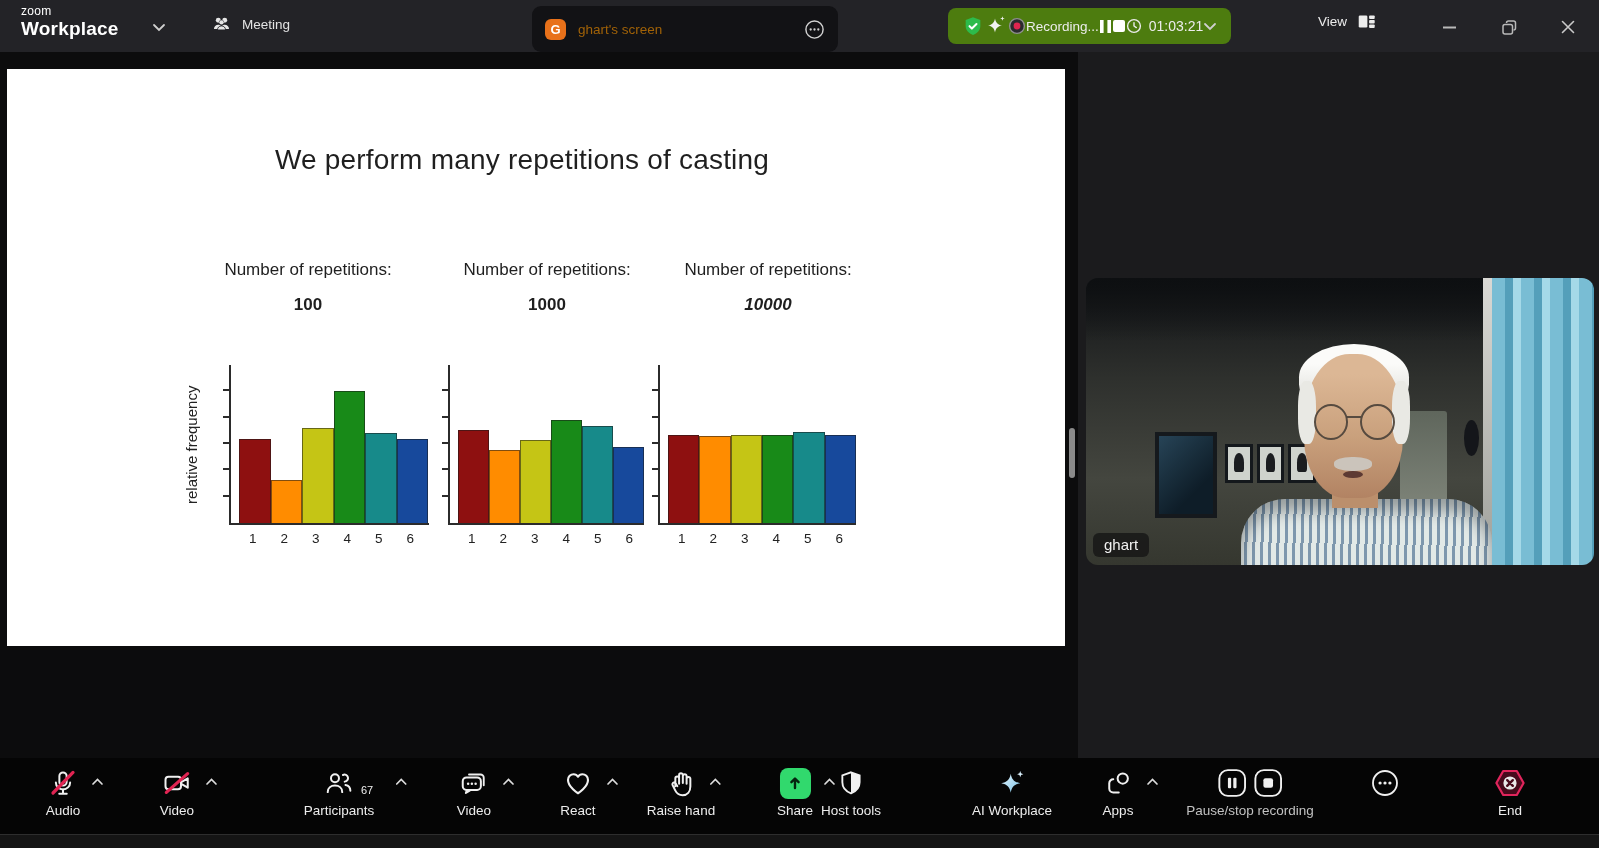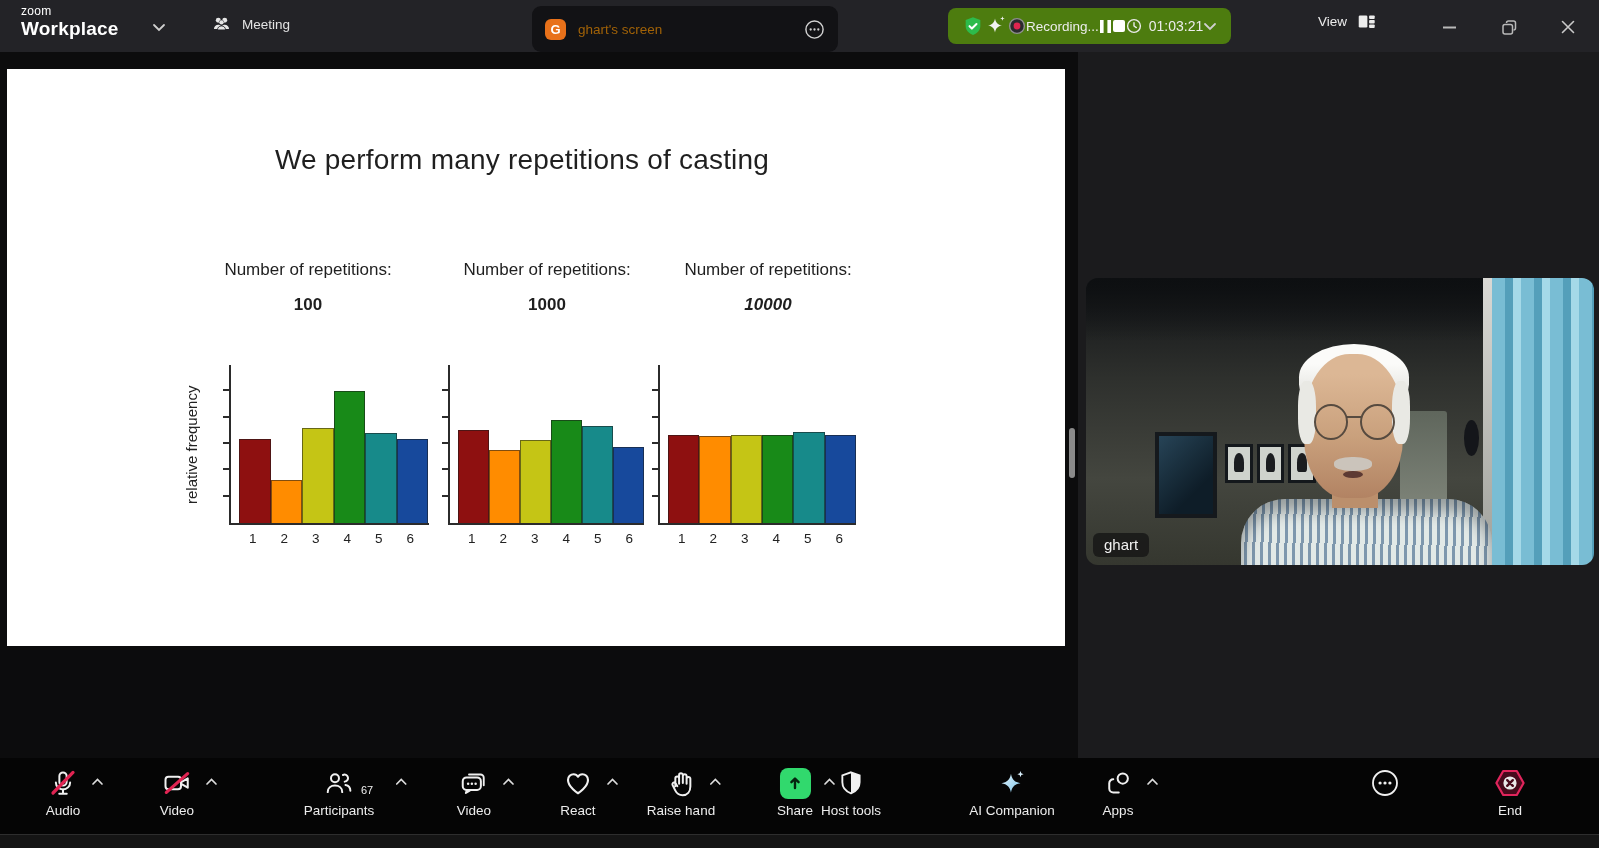--- a/index.html
+++ b/index.html
@@ -410,36 +410,50 @@
         <defs>
             <linearGradient id="aig" x1="0" y1="0" x2="1" y2="1">
               <stop offset="0" stop-color="#e8f6fd"></stop>
               <stop offset="1" stop-color="#79c2e8"></stop>
             </linearGradient>
           </defs>
         <path d="M11 4.5c.75 4.6 3 6.85 7.6 7.6-4.6.75-6.85 3-7.6 7.6-.75-4.6-3-6.85-7.6-7.6 4.6-.75 6.85-3 7.6-7.6z" fill="url(#aig)"></path>
         <path d="M18.6 2.4l.65 1.85 1.85.65-1.85.65-.65 1.85-.65-1.85-1.85-.65 1.85-.65z" fill="#d8eefb"></path>
       </svg>
     </div>
-    <div class="tb-label">AI Companion</div>
+    <div class="tb-label">AI Workplace</div>
   </div>
 
   <div class="tb-item" style="left:1118px;">
     <div class="tb-iconrow">
       <svg width="30" height="30" viewBox="0 0 24 24">
         <circle cx="15.8" cy="8.4" r="4.1" fill="none" stroke="#f0f0f0" stroke-width="1.6"></circle>
         <path d="M12.6 19.6H8.2A3.2 3.2 0 0 1 5 16.4v-4.2a3.2 3.2 0 0 1 3.2-3.2" fill="none" stroke="#f0f0f0" stroke-width="1.6" stroke-linecap="round"></path>
       </svg>
       <svg class="tb-chev" width="13" height="9" viewBox="0 0 13 9">
           <path d="M2 7l4.5-4.5L11 7" fill="none" stroke="#ddd" stroke-width="1.7" stroke-linecap="round"></path>
         </svg>
     </div>
     <div class="tb-label">Apps</div>
   </div>
 
+  <div class="tb-item" style="left:1250px;">
+    <div class="tb-iconrow" style="width:70px;gap:6px;">
+      <svg width="30" height="30" viewBox="0 0 28 28">
+        <rect x="2" y="2" width="24" height="24" rx="8" fill="none" stroke="#f0f0f0" stroke-width="1.8"></rect>
+        <rect x="10" y="9" width="3" height="10" rx="1" fill="#f0f0f0"></rect>
+          <rect x="15" y="9" width="3" height="10" rx="1" fill="#f0f0f0"></rect>
+      </svg>
+      <svg width="30" height="30" viewBox="0 0 28 28">
+        <rect x="2" y="2" width="24" height="24" rx="8" fill="none" stroke="#f0f0f0" stroke-width="1.8"></rect>
+        <rect x="9.5" y="9.5" width="9" height="9" rx="2" fill="#f0f0f0"></rect>
+      </svg>
+    </div>
+    <div class="tb-label dim">Pause/stop recording</div>
+  </div>
 
   <div class="tb-item" style="left:1385px;gap:44px;">
     <div class="tb-iconrow">
       <svg width="30" height="30" viewBox="0 0 28 28">
         <circle cx="14" cy="14" r="11.2" fill="none" stroke="#f0f0f0" stroke-width="1.7"></circle>
         <circle cx="9.4" cy="14" r="1.5" fill="#f0f0f0"></circle>
           <circle cx="14" cy="14" r="1.5" fill="#f0f0f0"></circle>
           <circle cx="18.6" cy="14" r="1.5" fill="#f0f0f0"></circle>
       </svg>
     </div>

